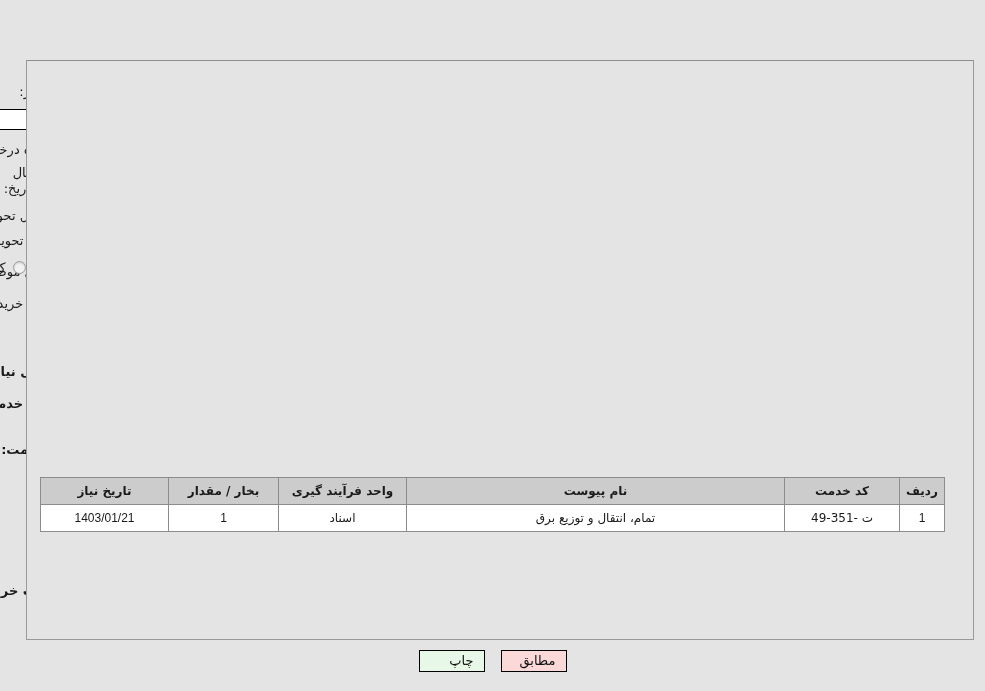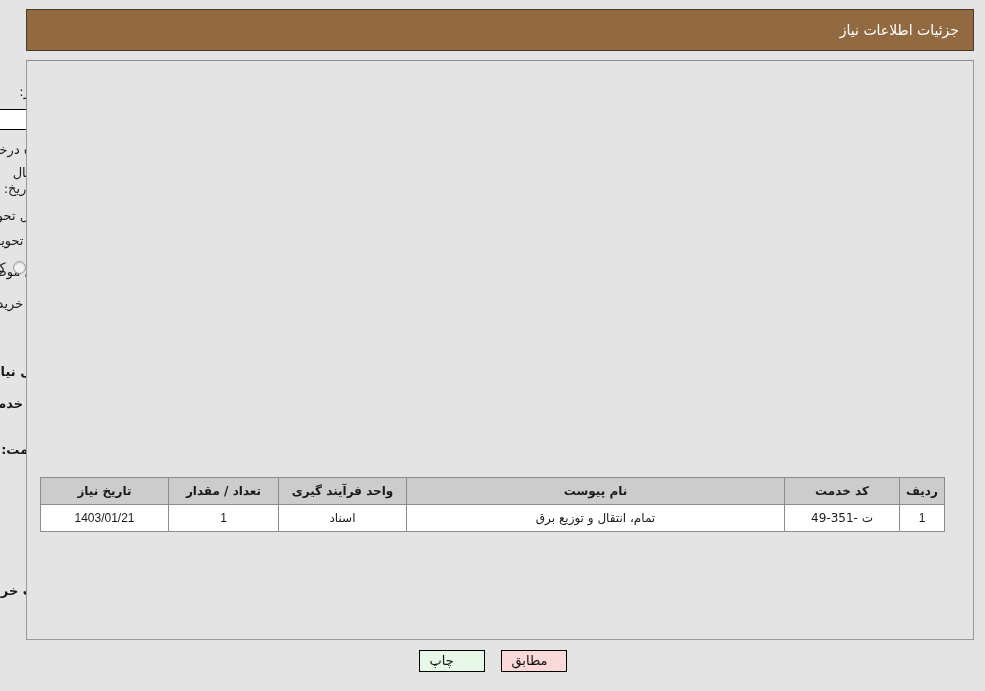--- a/index.html
+++ b/index.html
@@ -227,21 +227,21 @@
     gap: 16px;
     z-index: 12;
   }
   .btn {
     border: 1px solid #000000;
     box-sizing: border-box;
     height: 22px;
     min-width: 66px;
     font-size: 13px;
     line-height: 20px;
-    text-align: left;
+    text-align: right;
     cursor: pointer;
     padding: 0 10px;
     color: #111111;
     font-family: "DejaVu Sans", "Liberation Sans", sans-serif;
   }
   .btn.print  { background: #e8f8e8; }
   .btn.back   { background: #fbd9d9; }
 </style>
 </head>
 <body>
@@ -258,23 +258,20 @@
       <rect x="556" y="232" width="46" height="46" rx="9" fill="none" stroke="#bdbdbd" stroke-width="13"></rect>
       <rect x="612" y="248" width="52" height="68" rx="10" fill="none" stroke="#bdbdbd" stroke-width="13"></rect>
       <rect x="676" y="248" width="52" height="68" rx="10" fill="none" stroke="#bdbdbd" stroke-width="13"></rect>
 
       <path d="M376 300 L452 300 L452 352 L492 352 L414 420 L336 352 L376 352 Z" fill="#e8a6a6"></path>
 
       <text x="492" y="340" text-anchor="middle" font-family="'Liberation Sans',sans-serif" font-size="74" fill="#b5b5b5" opacity="0.5" direction="ltr">AriaTender.net</text>
     </g>
   </svg>
 
-  <div class="header-bar">
-    <span class="header-title">جزئیات اطلاعات نیاز</span>
-  </div>
 
   <div class="panel"></div>
 
   <div class="lbl" style="right:904px; top:84px;">شماره نیاز:</div>
   <div class="fld num" style="right:613px; top:80px; width:270px;">1102004072000690</div>
 
   <div class="lbl" style="right:593px; top:84px;">تاریخ و ساعت اعلان عمومی:</div>
 
   <div class="fld num" style="left:104px; top:80px; width:195px;">1402/12/21 - 09:36</div>
 
@@ -355,21 +352,21 @@
         <col style="width:128px">
         <col style="width:110px">
         <col style="width:128px">
       </colgroup>
       <thead>
         <tr>
           <th>ردیف</th>
           <th>کد خدمت</th>
           <th>نام پیوست</th>
           <th>واحد فرآیند گیری</th>
-          <th>تعداد / مقدار</th>
+          <th>بخار / مقدار</th>
           <th>تاریخ نیاز</th>
         </tr>
       </thead>
       <tbody>
         <tr>
           <td class="ltr">1</td>
           <td>ت -351-49</td>
           <td>تمام، انتقال و توزیع برق</td>
           <td>اسناد</td>
           <td class="ltr">1</td>

